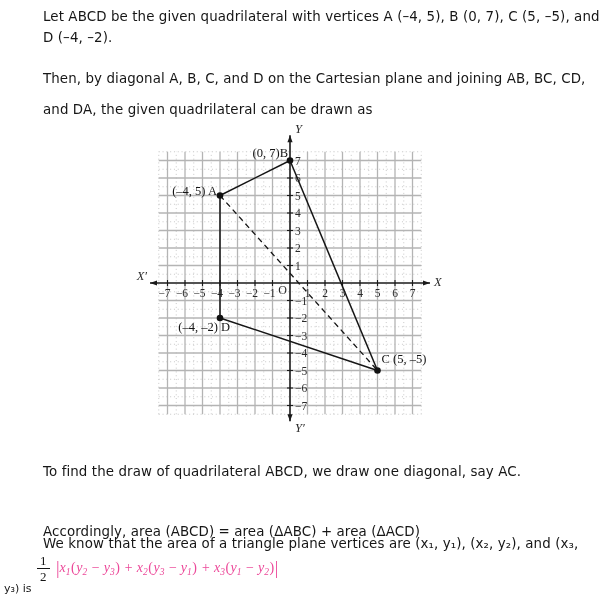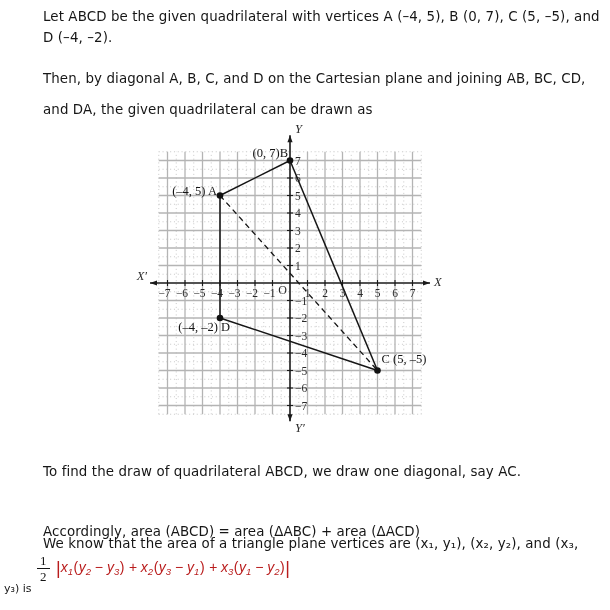--- a/index.html
+++ b/index.html
@@ -26,22 +26,22 @@
   .edge{stroke:#151515;stroke-width:1.5;fill:none}
   .edge.dashed{stroke-dasharray:5.5 4;stroke-width:1.3}
   .pt{fill:#111;stroke:none}
   .ptlbl{font-family:"Liberation Serif","DejaVu Serif",serif;font-size:12.5px;fill:#151515}
   
   #formula-block{position:absolute;left:4px;top:552px;height:50px;width:400px}
   #formula-prefix{position:absolute;left:0;top:30px;font-size:11px}
   .frac{position:absolute;left:33px;top:1px;display:inline-flex;flex-direction:column;align-items:center;
         font-family:"Liberation Serif","DejaVu Serif",serif;font-size:13px;color:#151515;line-height:15px}
   .frac .num{border-bottom:1.2px solid #151515;padding:0 3px}
-  .expr{position:absolute;left:52px;top:6px;font-family:Liberation Sans, sans-serif;
-        font-style:italic;font-size:14px;color:#b91c1c;white-space:nowrap}
+  .expr{position:absolute;left:52px;top:6px;font-family:Liberation Serif, serif;
+        font-style:italic;font-size:14px;color:#ec4899;white-space:nowrap}
   .expr sub{font-size:9.5px;font-style:italic;line-height:0;vertical-align:-3px}
   .expr .bar{font-style:normal;font-size:18px;vertical-align:-2px;letter-spacing:0}
   .expr .op{font-style:italic}
   .expr .par{font-style:normal;margin:0 0.5px}
 </style>
 </head>
 <body>
 
 <div class="para" style="top:7px">Let ABCD be the given quadrilateral with vertices A (–4, 5), B (0, 7), C (5, –5), and</div>
 <div class="para" style="top:27.5px">D (–4, –2).</div>

